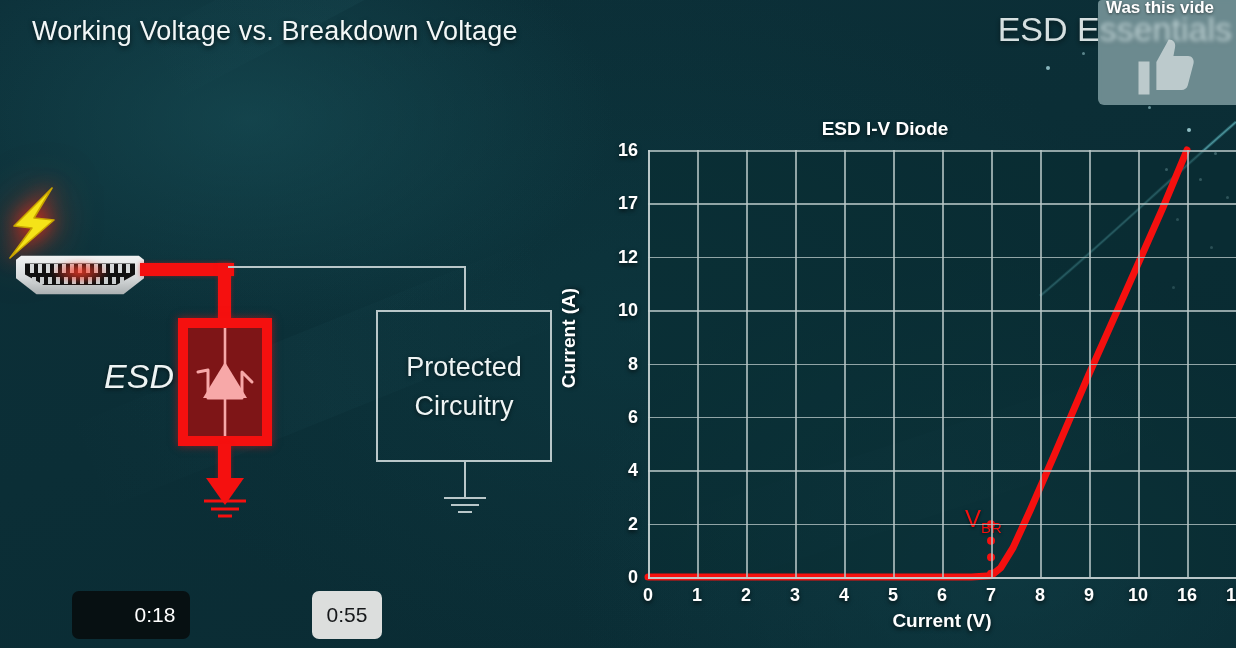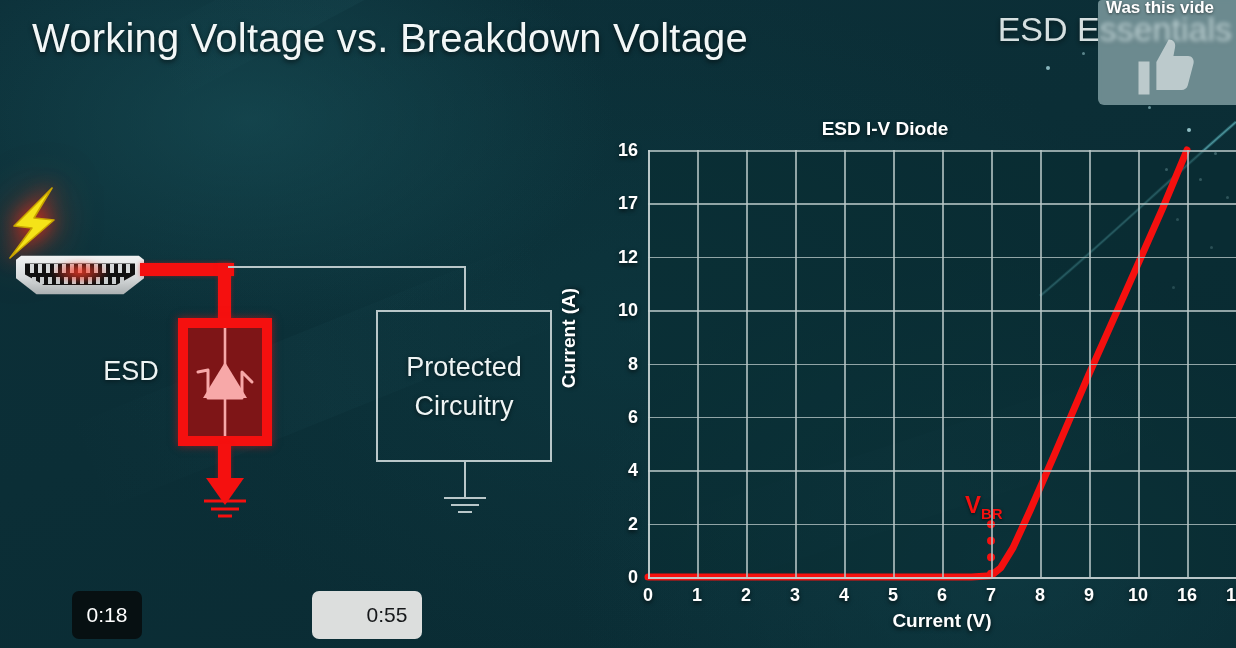--- a/index.html
+++ b/index.html
@@ -18,21 +18,21 @@
       linear-gradient(160deg,#0c3039 0%,#0b2e36 45%,#0a2b33 100%);
   }
   
   .streak{position:absolute;background:linear-gradient(90deg,rgba(70,150,160,0),rgba(80,165,175,.10),rgba(70,150,160,0));
           transform-origin:0 0;pointer-events:none;}
   .dot{position:absolute;border-radius:50%;background:#bdf0f5;pointer-events:none;}
 
   
   .title{
     position:absolute;left:32px;top:16px;
-    font-size:40px;font-weight:400;color:#f2f7f7;
+    font-size:27px;font-weight:400;color:#f2f7f7;
     letter-spacing:.2px;
     text-shadow:0 2px 5px rgba(0,0,0,.65);
     white-space:nowrap;
   }
   .brand{
     position:absolute;right:4px;top:10px;
     font-size:34px;color:#e7efef;opacity:.92;
     text-shadow:0 2px 5px rgba(0,0,0,.55);
     white-space:nowrap;
   }
@@ -88,22 +88,23 @@
     filter:drop-shadow(0 0 10px rgba(255,40,20,.9)) drop-shadow(0 0 22px rgba(255,60,20,.55));
   }
   .esd-box{
     position:absolute;left:178px;top:318px;width:94px;height:128px;
     border:10px solid #f5100f;background:#7e1517;
     box-shadow:0 0 8px rgba(245,16,15,.5);
     box-sizing:border-box;
   }
   .esd-label{
     position:absolute;left:88px;top:352px;width:86px;
-    text-align:center;color:#eef4f4;font-size:27px;line-height:1.45;
+    text-align:right;color:#eef4f4;font-size:34px;line-height:1.45;
     text-shadow:0 1px 4px rgba(0,0,0,.6);
+    font-style:italic;
   }
   .pc-box{
     position:absolute;left:376px;top:310px;width:176px;height:152px;
     border:2px solid #b9c7c9;box-sizing:border-box;
   }
   .pc-label{
     position:absolute;left:376px;top:348px;width:176px;text-align:center;
     color:#eef4f4;font-size:27px;line-height:1.45;
     text-shadow:0 1px 4px rgba(0,0,0,.6);
   }
@@ -131,32 +132,33 @@
     transform:translate(-50%,-50%) rotate(-90deg);
     color:#ffffff;font-size:19px;font-weight:bold;white-space:nowrap;
     text-shadow:0 2px 4px rgba(0,0,0,.7);
   }
   .xlabel{
     position:absolute;left:73px;width:588px;top:500px;text-align:center;
     color:#ffffff;font-size:19px;font-weight:bold;
     text-shadow:0 2px 4px rgba(0,0,0,.7);
   }
   .vbr{
-    position:absolute;color:#f5100f;font-weight:bold;font-size:24px;
+    position:absolute;color:#f5100f;font-weight:normal;font-size:24px;
     text-shadow:0 1px 3px rgba(0,0,0,.6);
+    margin-top:14px;
   }
   .vbr sub{font-size:15px;}
 
   
   .chip{
     position:absolute;display:flex;align-items:center;justify-content:center;
     border-radius:7px;font-size:21px;height:48px;
   }
   .chip-dark{background:#071012;color:#ffffff;}
-  .chip-light{background:#dcdedd;color:#16181a;padding-left:40px;}
+  .chip-light{background:#dcdedd;color:#16181a;}
 </style>
 </head>
 <body>
 
 <div id="stage">
 
   <div class="streak" style="left:140px;top:40px;width:420px;height:70px;transform:rotate(-28deg);opacity:.5;"></div>
   <div class="streak" style="left:60px;top:430px;width:520px;height:90px;transform:rotate(-22deg);opacity:.35;"></div>
   <div class="streak" style="left:660px;top:520px;width:520px;height:80px;transform:rotate(-18deg);opacity:.30;"></div>
   <div class="dot" style="left:1046px;top:66px;width:4px;height:4px;opacity:.7;"></div>
@@ -294,20 +296,20 @@
         <div class="ytick" style="top: 106.75px;">12</div>
         <div class="gridh" style="left: 0px; top: 53.375px; height: 1.5px; width: 588px;"></div>
         <div class="ytick" style="top: 53.375px;">17</div>
         <div class="gridh" style="left: 0px; top: 0px; height: 1.5px; width: 588px;"></div>
         <div class="ytick" style="top: 0px;">16</div>
         <div class="axis" style="left: 0px; top: 427px; width: 588px; height: 2px;"></div>
         <div class="axis" style="left: 0px; top: 0px; width: 2px; height: 429px;"></div>
       </div>
   </div>
 
-  <div class="chip chip-dark" style="left:72px;top:591px;width:70px;">
+  <div class="chip chip-dark" style="left:72px;top:591px;width:70px;padding-left:48px;">
     <span>0:18</span>
   </div>
   <div class="chip chip-light" style="left:312px;top:591px;width:70px;">
     <span>0:55</span>
   </div>
 
 </div>
 
 </body></html>

